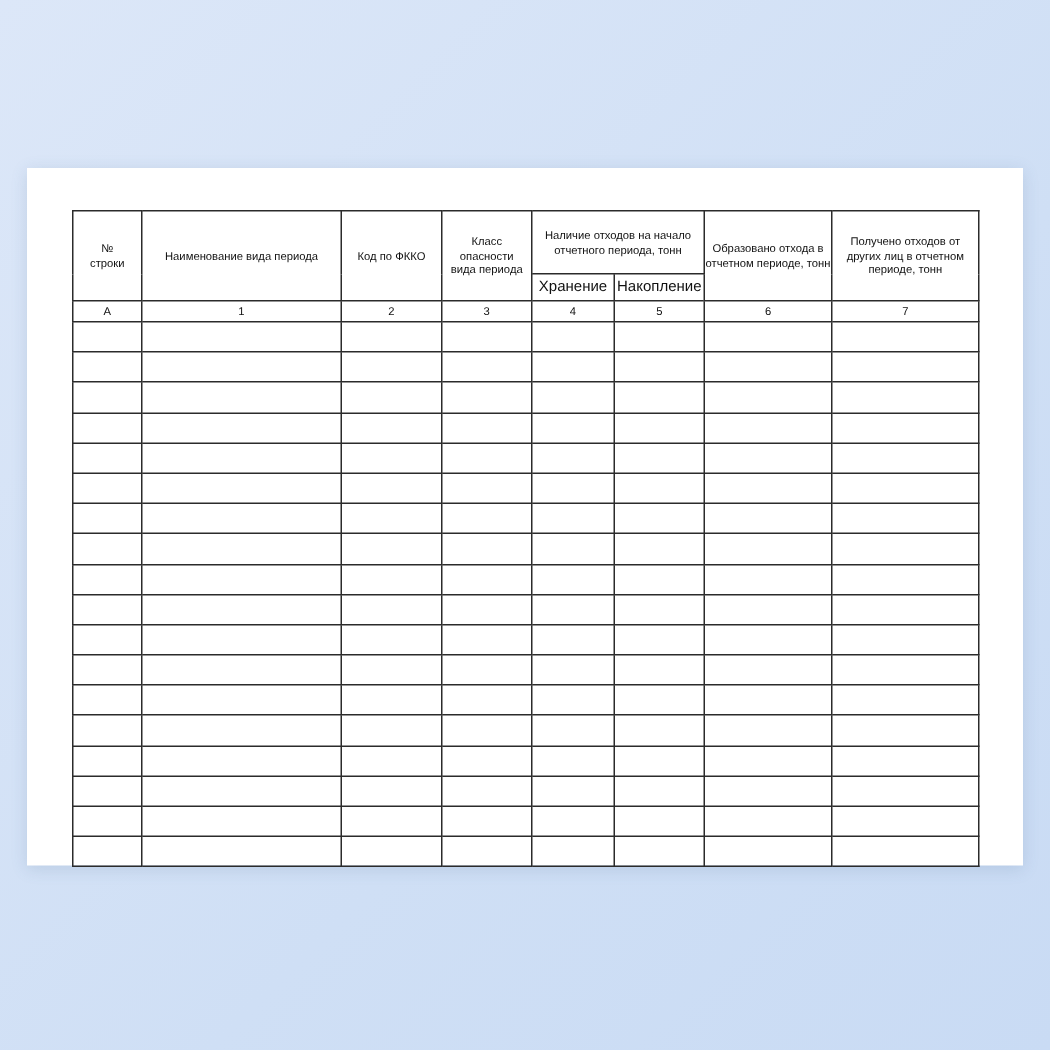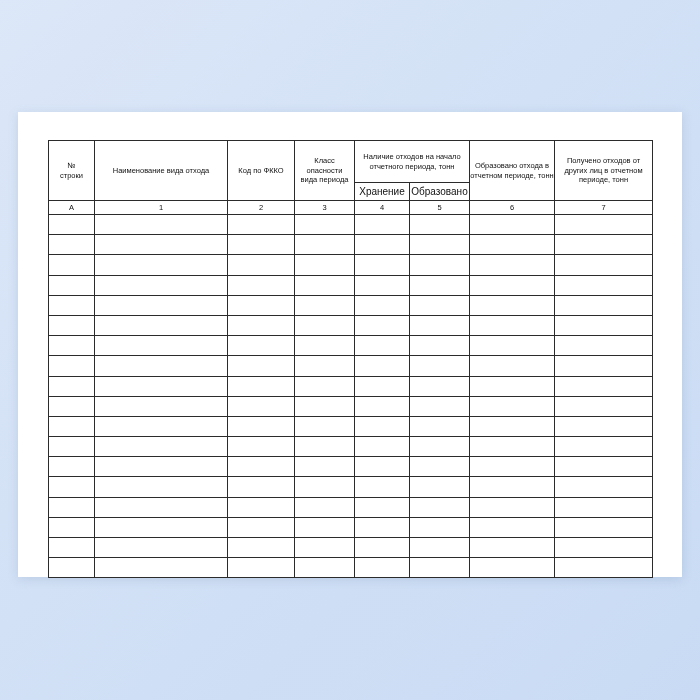--- a/index.html
+++ b/index.html
@@ -95,32 +95,32 @@
             <col class="c3">
           <col class="c4">
             <col class="c5">
             <col class="c6">
             <col class="c7">
         </colgroup>
         <thead>
           <tr>
             <th class="hdr-cell hdr-tall" rowspan="2" style="white-space:pre-line">№
 строки</th>
-            <th class="hdr-cell hdr-tall" rowspan="2" style="white-space:pre-line">Наименование вида отхода</th>
+            <th class="hdr-cell hdr-tall" rowspan="2" style="white-space:pre-line">Наименование вида периода</th>
             <th class="hdr-cell hdr-tall" rowspan="2" style="white-space:pre-line">Код по ФККО</th>
             <th class="hdr-cell hdr-tall" rowspan="2" style="white-space:pre-line">Класс
 опасности
 вида периода</th>
             <th class="hdr-group" colspan="2">Наличие отходов на начало отчетного периода, тонн</th>
             <th class="hdr-cell hdr-tall" rowspan="2">Образовано отхода в отчетном периоде, тонн</th>
             <th class="hdr-cell hdr-tall" rowspan="2">Получено отходов от других лиц в отчетном периоде, тонн</th>
           </tr>
           <tr>
             <th class="hdr-sub">Хранение</th>
-            <th class="hdr-sub">Образовано</th>
+            <th class="hdr-sub">Накопление</th>
           </tr>
         </thead>
         <tbody>
           <tr class="numrow">
             <td>А</td>
             <td>1</td>
             <td>2</td>
             <td>3</td>
             <td>4</td>
             <td>5</td>

